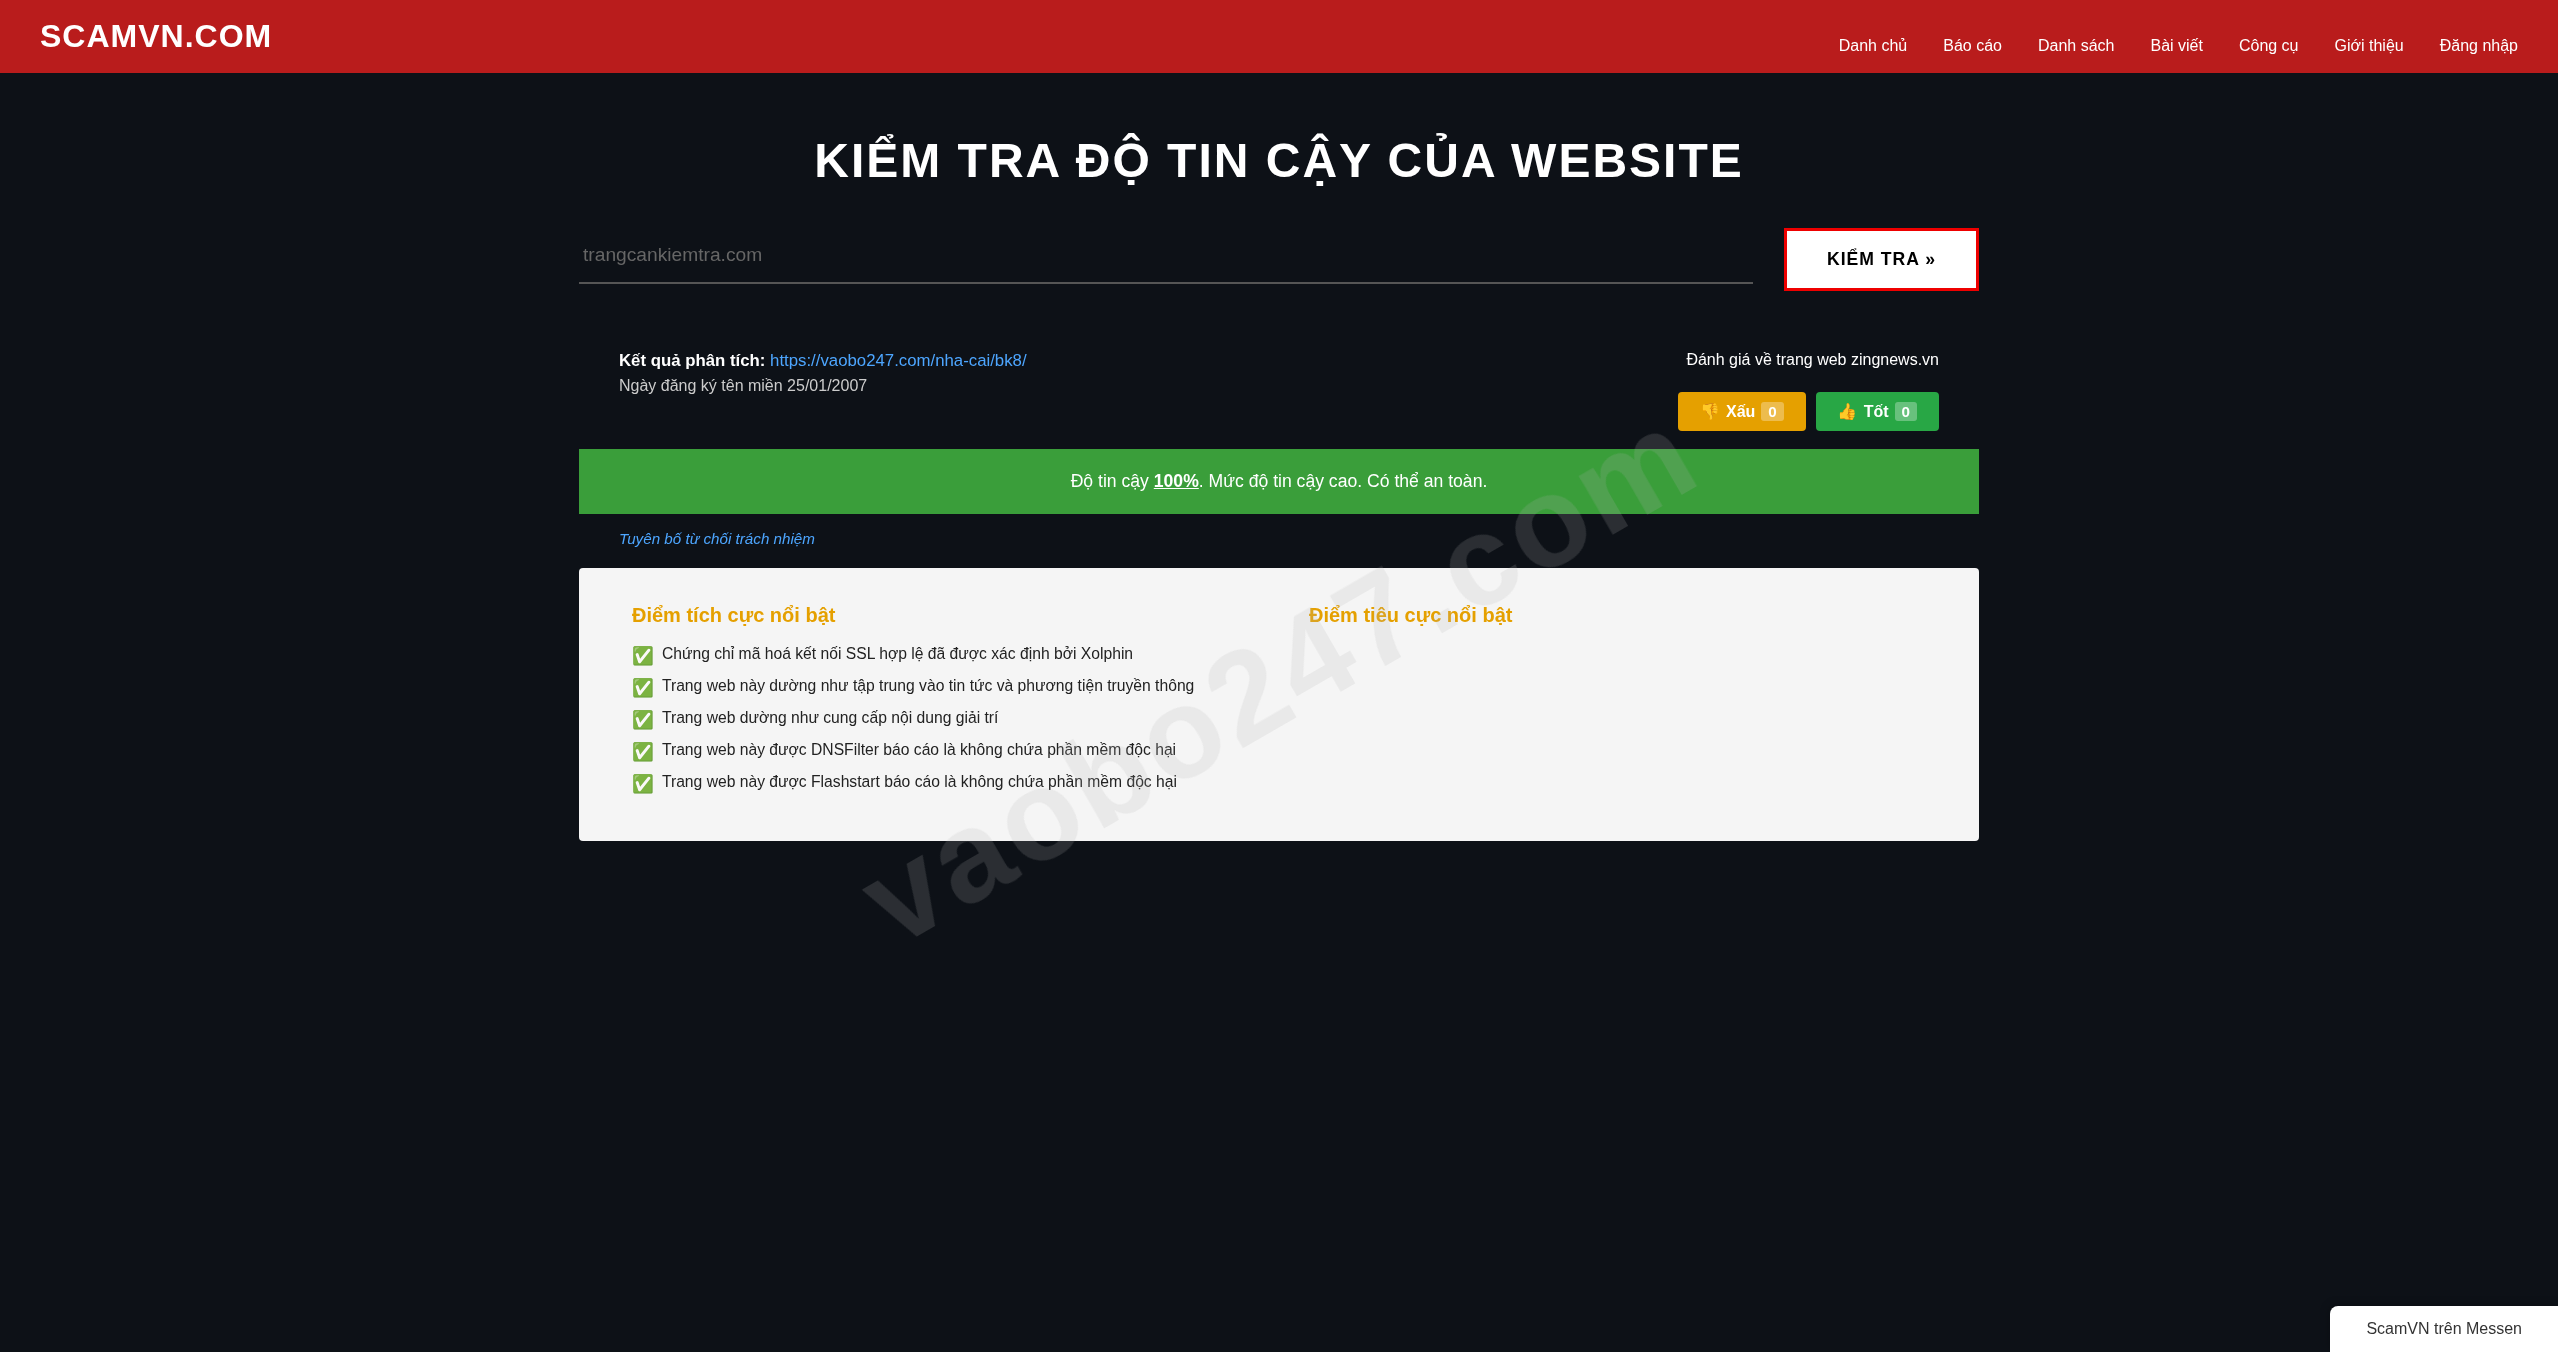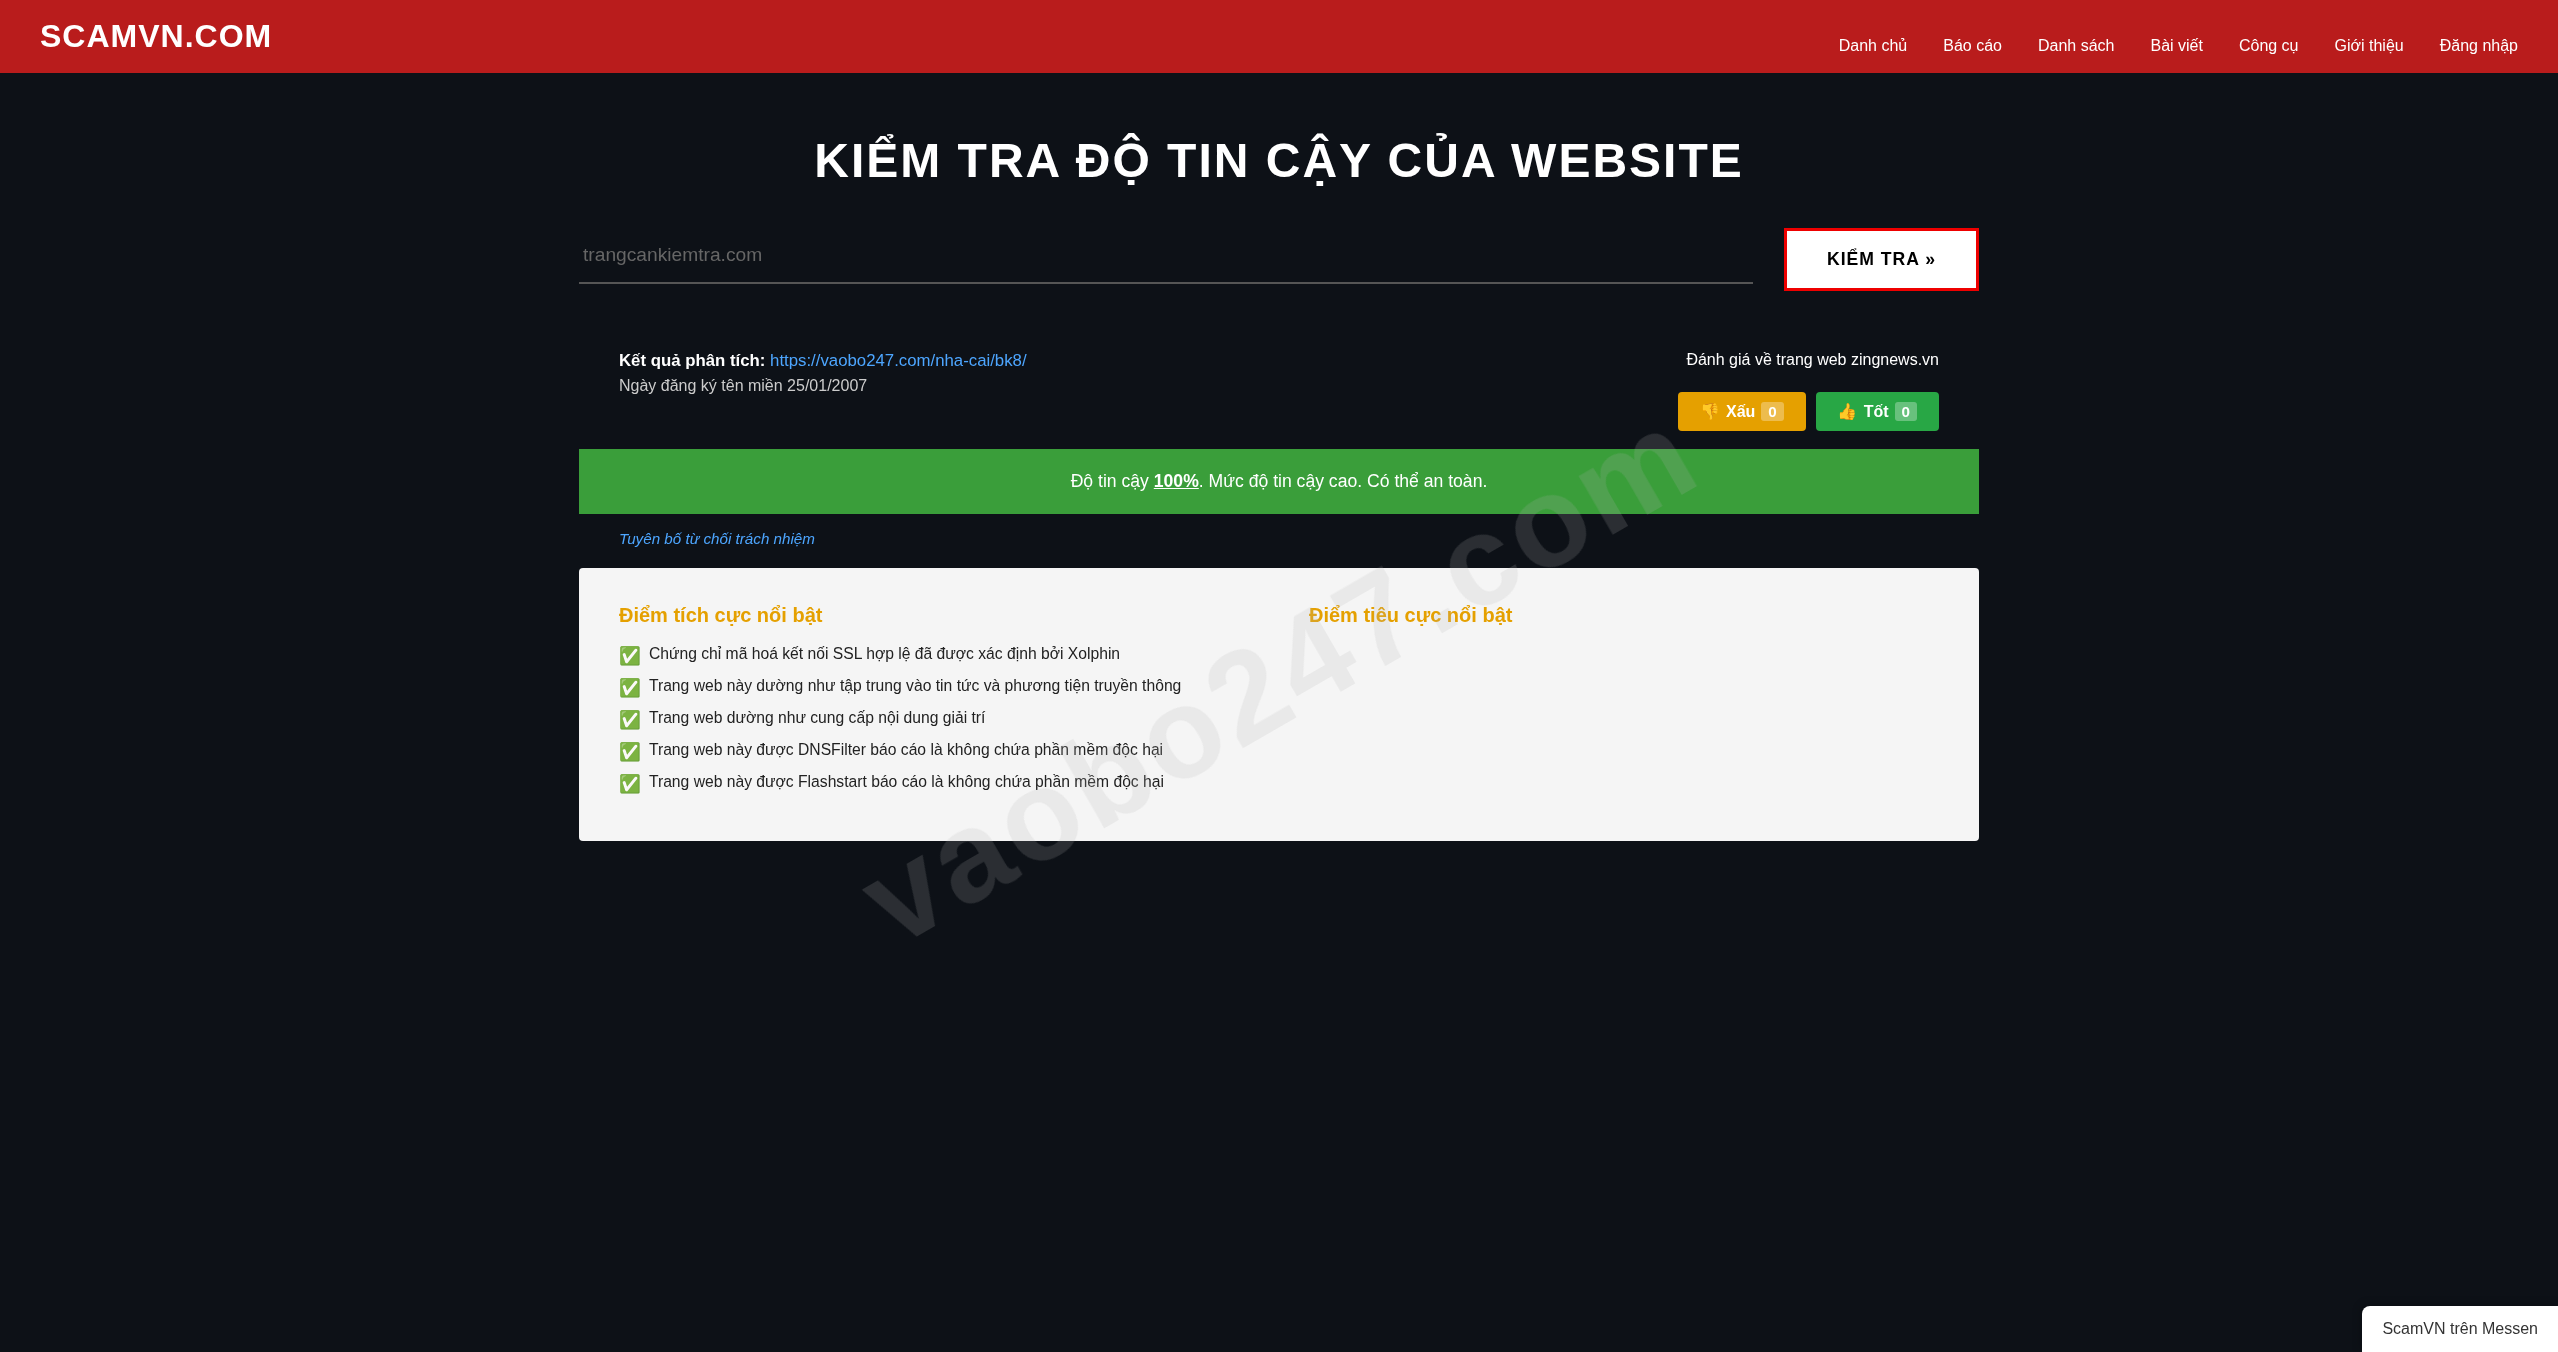--- a/index.html
+++ b/index.html
@@ -189,21 +189,21 @@
       font-size: 0.95rem;
       text-decoration: none;
     }
 
     
     .analysis-section {
       max-width: 1400px;
       margin: 20px auto 0;
       background: #f5f5f5;
       border-radius: 4px;
-      padding: 36px 40px;
+      padding: 36px 53px;
       display: flex;
       gap: 60px;
     }
     .analysis-col {
       flex: 1;
     }
     .analysis-col h3 {
       color: #e5a000;
       font-size: 1.25rem;
       font-weight: 700;
@@ -243,21 +243,21 @@
       letter-spacing: 4px;
     }
 
     
     .messenger-widget {
       position: fixed;
       bottom: 0;
       right: 0;
       background: #fff;
       border-top-left-radius: 8px;
-      padding: 14px 20px;
+      padding: 14px 36px;
       font-size: 1rem;
       color: #333;
       font-weight: 500;
       box-shadow: -2px -2px 8px rgba(0,0,0,0.2);
     }
   </style>
 </head>
 <body>
 
 <div class="watermark">vaobo247.com</div>

